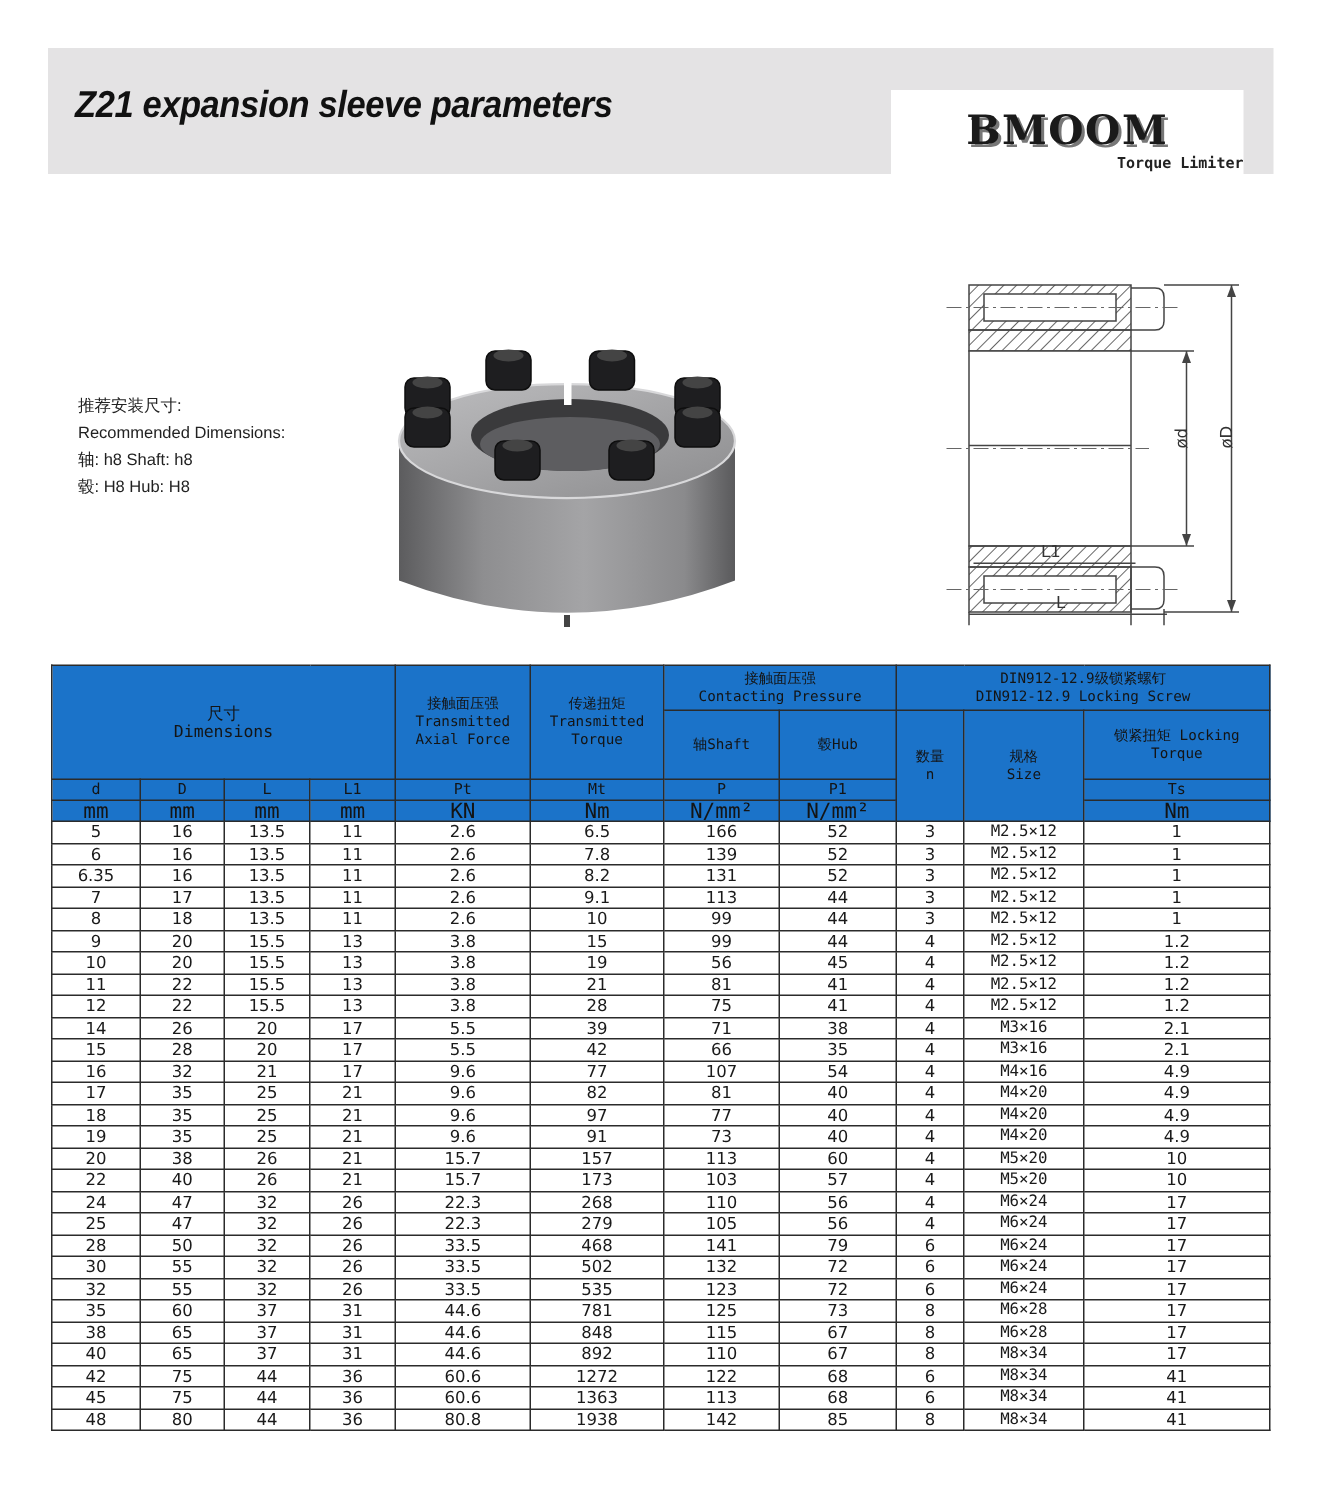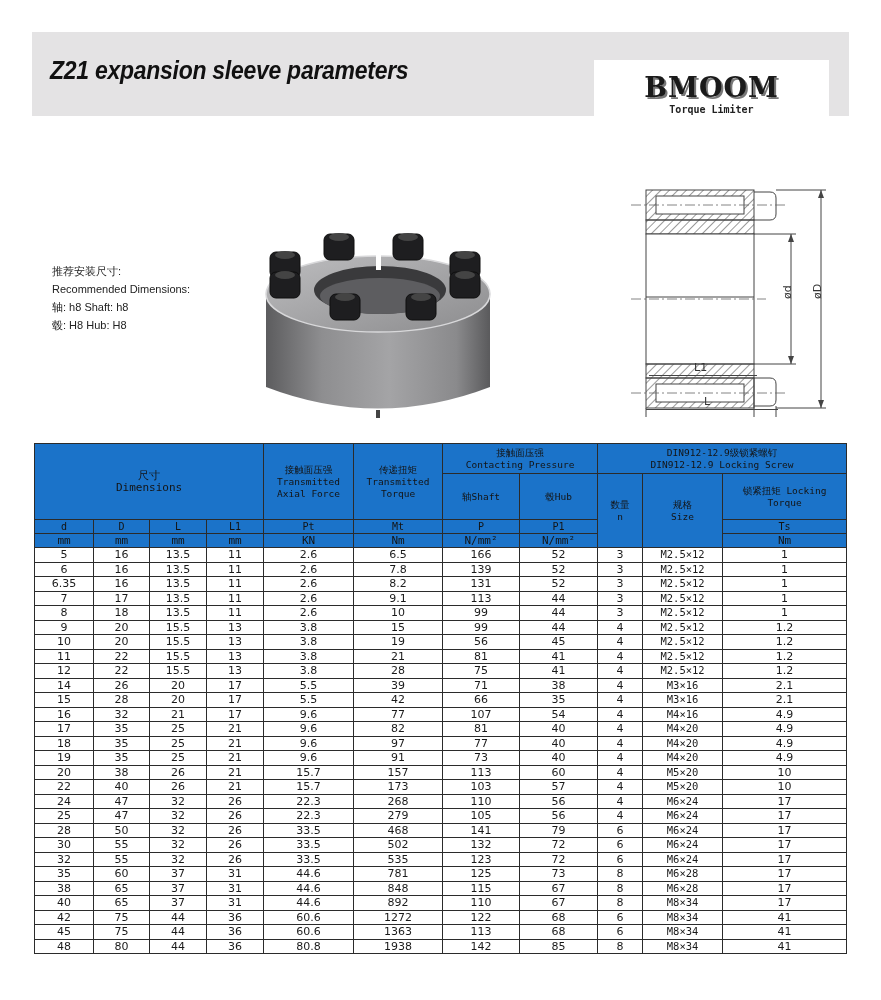--- a/index.html
+++ b/index.html
@@ -1,32 +1,32 @@
 <!DOCTYPE html>
 <html><head>
 <meta charset="utf-8">
 <style>
   html, body { margin:0; padding:0; background:#ffffff; }
   body { width:881px; height:1000px; position:relative; overflow:hidden; font-family:"Liberation Sans", sans-serif; }
   .banner { position:absolute; left:32px; top:32px; width:817px; height:84px; background:#e4e3e4; }
   .banner-title { position:absolute; left:50px; top:56px; font-family:"Liberation Sans", sans-serif; font-style:italic; font-weight:bold; font-size:25px; color:#111; letter-spacing:-0.3px; transform:scaleX(0.92); transform-origin:left center; }
   .logo-box { position:absolute; left:594px; top:40px; width:235px; height:68px; background:#ffffff;margin-top:20px; }
   .logo-main { position:absolute; left:0; top:12px; width:235px; text-align:center; font-family:"DejaVu Serif", serif; font-weight:bold; font-size:27px; color:#1a1a1a; letter-spacing:1px; text-shadow:2px 2px 0 #777; }
-  .logo-sub { position:absolute; left:0; top:44px; width:235px; text-align:center; font-family:"DejaVu Sans Mono", monospace; font-weight:bold; font-size:10px; color:#222; }
+  .logo-sub { position:absolute; left:0; top:44px; width:235px; text-align:right; font-family:"DejaVu Sans Mono", monospace; font-weight:bold; font-size:10px; color:#222; }
 
   .rec { position:absolute; left:52px; top:262px; font-size:11px; color:#222; line-height:18px; font-family:"Liberation Sans", sans-serif; }
 
   .photo { position:absolute; left:258px; top:222px; width:240px; height:200px; }
   .drawing { position:absolute; left:626px; top:182px; width:215px; height:235px; }
 
   table.spec { position:absolute; left:34px; top:443px; border-collapse:collapse; table-layout:fixed; width:812px; }
   table.spec td, table.spec th { border:1px solid #2b2b2b; text-align:center; padding:0; font-family:"DejaVu Sans Mono", monospace; }
   table.spec th { background:#1b73c9; color:#141414; font-weight:normal; font-size:9.5px; line-height:12px; }
   table.spec th.cn-big { font-size:11px; }
-  table.spec tr.unit th { font-size:11px; height:13px; }
+  table.spec tr.unit th { font-size:14px; height:13px; }
   table.spec tr.sym th { height:13px; font-size:10px; }
   table.spec td { background:#ffffff; color:#1a1a1a; font-size:11px; height:13.5px; line-height:13px; font-family:"DejaVu Sans", sans-serif; }
   table.spec td.mono { font-family:"DejaVu Sans Mono", monospace; font-size:10.5px; }
 </style>
 </head>
 <body>
 
 <div class="banner"></div>
 <div class="banner-title">Z21 expansion sleeve parameters</div>
 <div class="logo-box">

